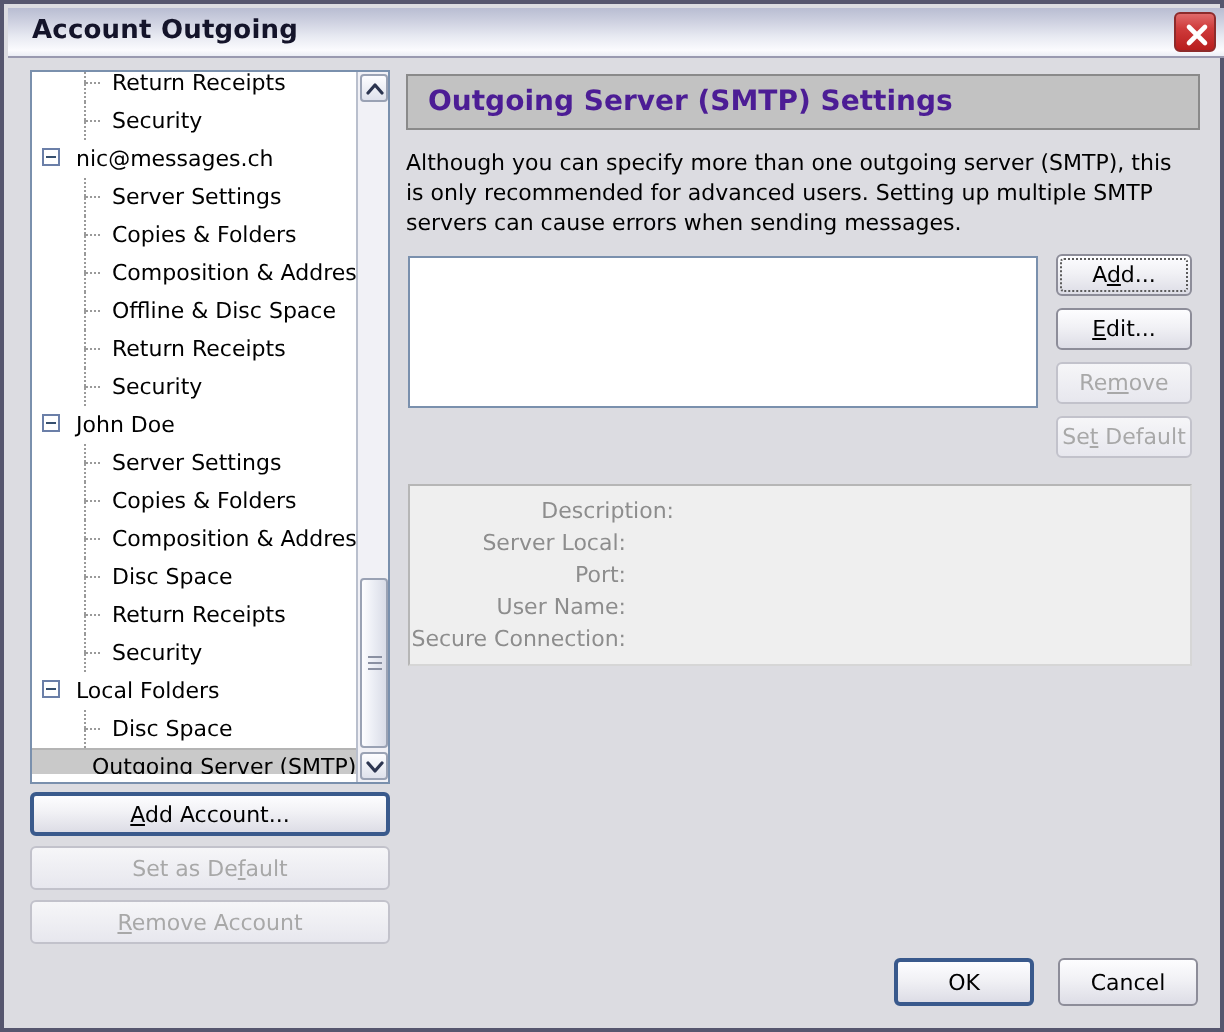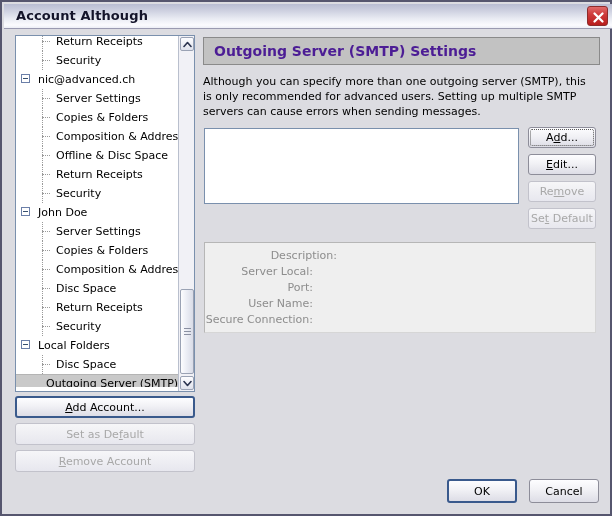--- a/index.html
+++ b/index.html
@@ -167,21 +167,21 @@
   }
   .btn-ok{left:445px;top:477px;width:70px;height:24px;}
   .btn-cancel{left:527px;top:477px;width:70px;height:24px;}
 </style>
 </head>
 <body>
 
 <div class="dialog">
 
   <div class="titlebar">
-    <div class="title-text">Account Although</div>
+    <div class="title-text">Account Outgoing</div>
     <div class="close-btn">
       <svg width="15" height="15" viewBox="0 0 15 15" aria-hidden="true">
         <path d="M3.5 3.5 L11.5 11.5 M11.5 3.5 L3.5 11.5" stroke="#ffffff" stroke-width="2.3" stroke-linecap="round"></path>
       </svg>
     </div>
   </div>
 
   <div class="tree-box">
     <div class="tree-inner" id="tree-rows" style="top: -4px;">
         <div class="tree-row lvl1" style="height: 19px;">
@@ -189,21 +189,21 @@
           <div class="tdash"></div>
           <span class="lbl">Return Receipts</span>
         </div>
         <div class="tree-row lvl1">
           <div class="tvert"></div>
           <div class="tdash"></div>
           <span class="lbl">Security</span>
         </div>
         <div class="tree-row lvl0">
           <div class="expander"></div>
-          <span class="lbl">nic@advanced.ch</span>
+          <span class="lbl">nic@messages.ch</span>
         </div>
         <div class="tree-row lvl1">
           <div class="tvert"></div>
           <div class="tdash"></div>
           <span class="lbl">Server Settings</span>
         </div>
         <div class="tree-row lvl1">
           <div class="tvert"></div>
           <div class="tdash"></div>
           <span class="lbl">Copies &amp; Folders</span>

